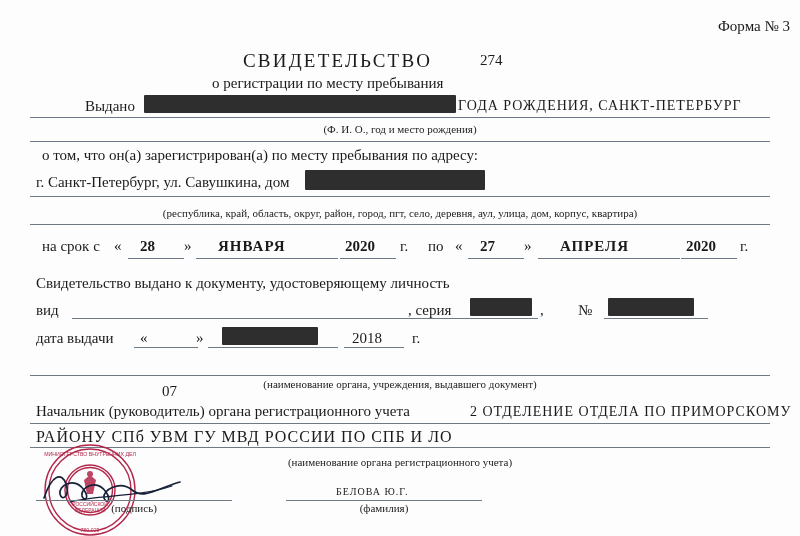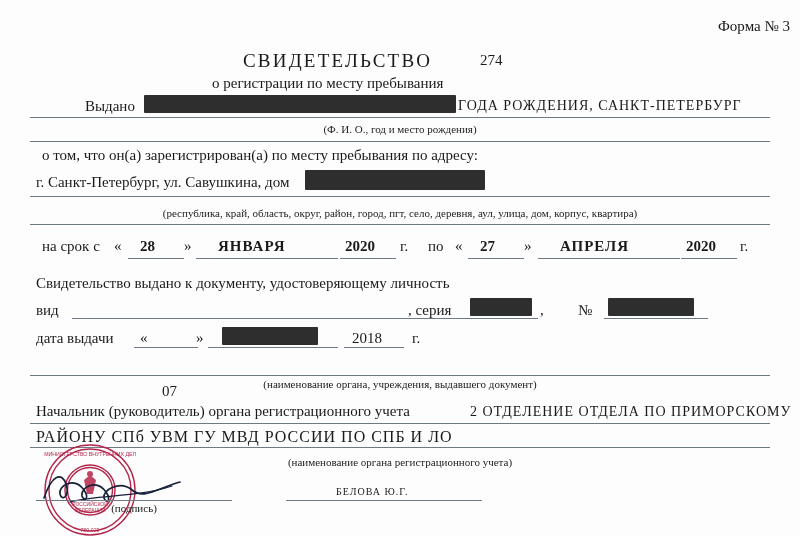--- a/index.html
+++ b/index.html
@@ -212,14 +212,15 @@
       <path d="M4 30 C12 6, 22 4, 26 16 C30 28, 22 34, 20 26 C18 18, 34 8, 44 22 C50 31, 44 34, 42 28 C40 20, 56 10, 66 24 C72 33, 66 36, 64 30 C62 22, 80 12, 92 22 C104 32, 118 20, 140 14" fill="none" stroke="#16203a" stroke-width="1.7" stroke-linecap="round"></path>
       <path d="M30 34 C60 26, 96 30, 132 18" fill="none" stroke="#16203a" stroke-width="1.2" stroke-linecap="round"></path>
     </svg>
   </div>
 
   <div class="line" style="left:36px; top:500px; width:196px;"></div>
   <div class="caption-ul" style="left:36px; top:502px; width:196px;">(подпись)</div>
 
   <div class="val val-sp" style="left:336px; top:486px; font-size:10px;">БЕЛОВА Ю.Г.</div>
   <div class="line" style="left:286px; top:500px; width:196px;"></div>
+  <div class="caption-ul" style="left:286px; top:502px; width:196px;">(фамилия)</div>
 
 </div>
 
 </body></html>

